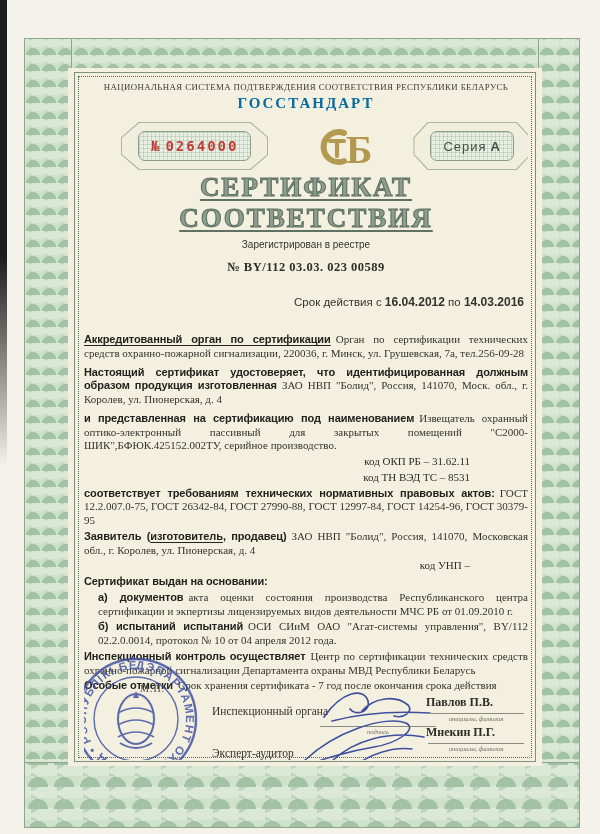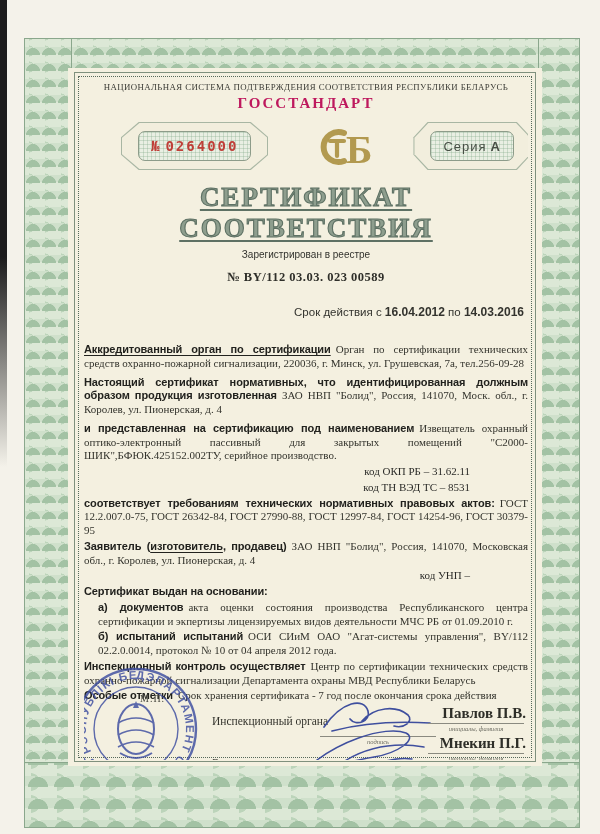--- a/index.html
+++ b/index.html
@@ -33,21 +33,21 @@
 
   .paper{position:absolute;left:44px;top:30px;right:38px;bottom:62px;background:#f4f0e0;}
 
   .frame{position:absolute;left:6px;top:4px;right:6px;bottom:4px;border:1px solid #7f907d;}
   .frame::before{content:"";position:absolute;inset:3px;border:1px dotted #55685a;}
 
   .content{position:absolute;inset:10px 14px 6px 16px;overflow:hidden;}
 
   
   .sys-line{text-align:center;font-size:8.8px;letter-spacing:.4px;color:#3a3a34;margin-top:4px;}
-  .agency{text-align:center;font-size:15px;font-weight:bold;letter-spacing:2px;color:#be185d;margin-top:3px;}
+  .agency{text-align:center;font-size:15px;font-weight:bold;letter-spacing:2px;color:#0369a1;margin-top:3px;}
 
   .plates-row{display:flex;align-items:center;justify-content:space-between;margin:8px 14px 0 14px;height:52px;padding-left:40px;}
   .plate-wrap{position:relative;}
   .plate-wrap::before{content:"";position:absolute;inset:-9px -17px;
     clip-path:polygon(12% 0,88% 0,100% 32%,100% 68%,88% 100%,12% 100%,0 68%,0 32%);
     background:#a8b6a3;}
   .plate-wrap::after{content:"";position:absolute;inset:-8px -16px;
     clip-path:polygon(12% 0,88% 0,100% 32%,100% 68%,88% 100%,12% 100%,0 68%,0 32%);
     background:#f2eedd;}
   .plate{position:relative;z-index:1;border:1px solid #8d9c8a;border-radius:7px;
@@ -56,21 +56,21 @@
                      linear-gradient(90deg, rgba(140,175,145,.35) 1px, rgba(0,0,0,0) 1px);
     background-size:4px 4px;}
   .num-text{font-family:"DejaVu Sans Mono", monospace;font-weight:bold;font-size:14px;
     color:#bf3f38;letter-spacing:2px;}
   .series-text{font-family:"Liberation Sans", sans-serif;font-size:13px;color:#474f45;letter-spacing:1px;}
 
   .logo{display:flex;align-items:center;justify-content:center;}
 
   
   .title{
-    text-align:center;margin-top:10px;
+    text-align:center;
     font-size:27px;font-weight:bold;letter-spacing:2px;
     color:#8e9e8e;-webkit-text-stroke:1.1px #5e7164;
     text-decoration:underline;text-decoration-thickness:1.5px;text-underline-offset:3px;
     text-decoration-color:#5e7164;
   }
   .registered{text-align:center;font-family:"Liberation Sans",sans-serif;font-size:10px;color:#33332e;margin-top:5px;}
   .reg-number{text-align:center;font-size:12.5px;font-weight:bold;color:#2f2f2a;margin-top:10px;letter-spacing:.5px;}
   .validity{text-align:right;padding-right:4px;font-family:"Liberation Sans",sans-serif;font-size:11.5px;margin-top:20px;color:#33332e;}
   .validity b{font-size:12px;}
 
@@ -84,21 +84,21 @@
   .indent{padding-left:14px;}
   .tight{margin-bottom:2px;}
 
   
   .sig-area{position:relative;height:96px;margin-top:2px;font-size:11px;}
   .stamp{position:absolute;left:-14px;top:-42px;width:132px;height:132px;opacity:.82;pointer-events:none;}
   .mp{position:absolute;left:56px;top:-12px;font-size:10px;color:#4a4a42;letter-spacing:1px;}
   .role{position:absolute;left:128px;font-size:11.5px;color:#33332c;}
   .sig-line{position:absolute;border-bottom:1px solid #8a8a80;height:0;}
   .caption{position:absolute;font-size:6.5px;font-style:italic;color:#6a6a60;text-align:center;}
-  .sig-name{position:absolute;font-weight:bold;font-size:15px;color:#2e2e28;text-align:right;width:100px;}
+  .sig-name{position:absolute;font-weight:bold;font-size:12px;color:#2e2e28;text-align:left;width:100px;}
   .sig-svg{position:absolute;pointer-events:none;}
 </style>
 </head>
 <body>
 
 <div class="scan-edge"></div>
 
 <div class="cert">
   <div class="band band-top"></div>
   <div class="band band-left"></div>
@@ -141,21 +141,21 @@
         <span>Срок  действия с</span>
         <b>16.04.2012</b>
         <span>по</span>
         <b>14.03.2016</b>
       </div>
 
       <div class="body-text">
 
         <p class="para"><span class="lbl u">Аккредитованный орган по сертификации</span><span class="val">Орган по сертификации технических средств охранно-пожарной сигнализации, 220036, г. Минск, ул. Грушевская, 7а, тел.256-09-28</span></p>
 
-        <p class="para"><span class="lbl">Настоящий сертификат нормативных, что идентифицированная должным образом продукция изготовленная</span><span class="val">ЗАО НВП "Болид", Россия, 141070, Моск. обл., г. Королев, ул. Пионерская, д. 4</span></p>
+        <p class="para"><span class="lbl">Настоящий сертификат удостоверяет, что идентифицированная должным образом продукция изготовленная</span><span class="val">ЗАО НВП "Болид", Россия, 141070, Моск. обл., г. Королев, ул. Пионерская, д. 4</span></p>
 
         <p class="para tight"><span class="lbl">и представленная на сертификацию под наименованием</span><span class="val">Извещатель охранный оптико-электронный пассивный для закрытых помещений "С2000-ШИК",БФЮК.425152.002ТУ, серийное производство.</span></p>
 
         <div class="code-line">код ОКП РБ – 31.62.11</div>
         <div class="code-line">код ТН ВЭД ТС – 8531</div>
 
         <p class="para tight"><span class="lbl">соответствует требованиям технических нормативных правовых актов:</span><span class="val">ГОСТ 12.2.007.0-75, ГОСТ 26342-84, ГОСТ 27990-88, ГОСТ 12997-84, ГОСТ 14254-96, ГОСТ 30379-95</span></p>
 
         <p class="para tight"><span class="lbl" style="margin-right:0">Заявитель (</span><span class="lbl u" style="margin-right:0">изготовитель</span><span class="lbl">, продавец)</span><span class="val">ЗАО НВП "Болид", Россия, 141070, Московская обл., г. Королев, ул. Пионерская, д. 4</span></p>
 

